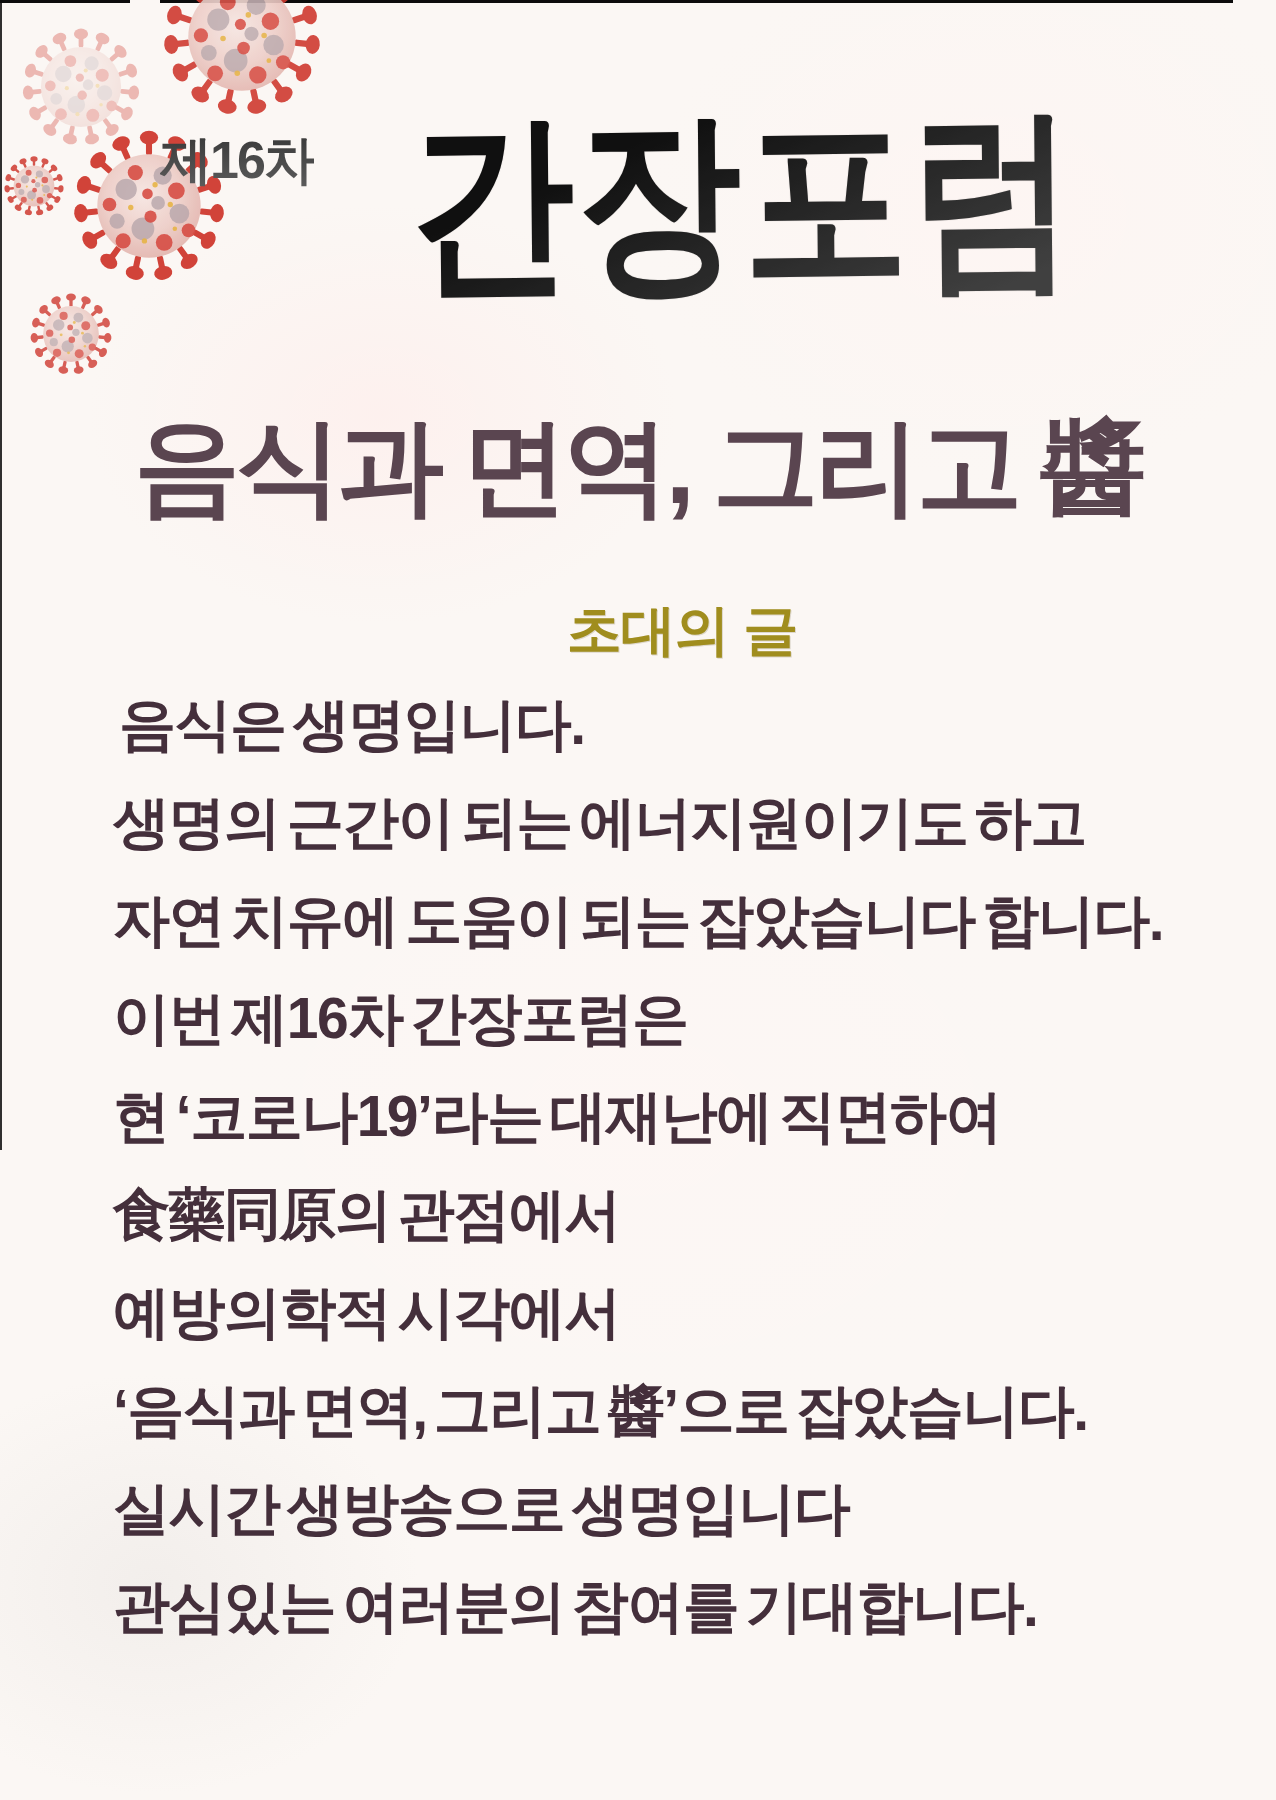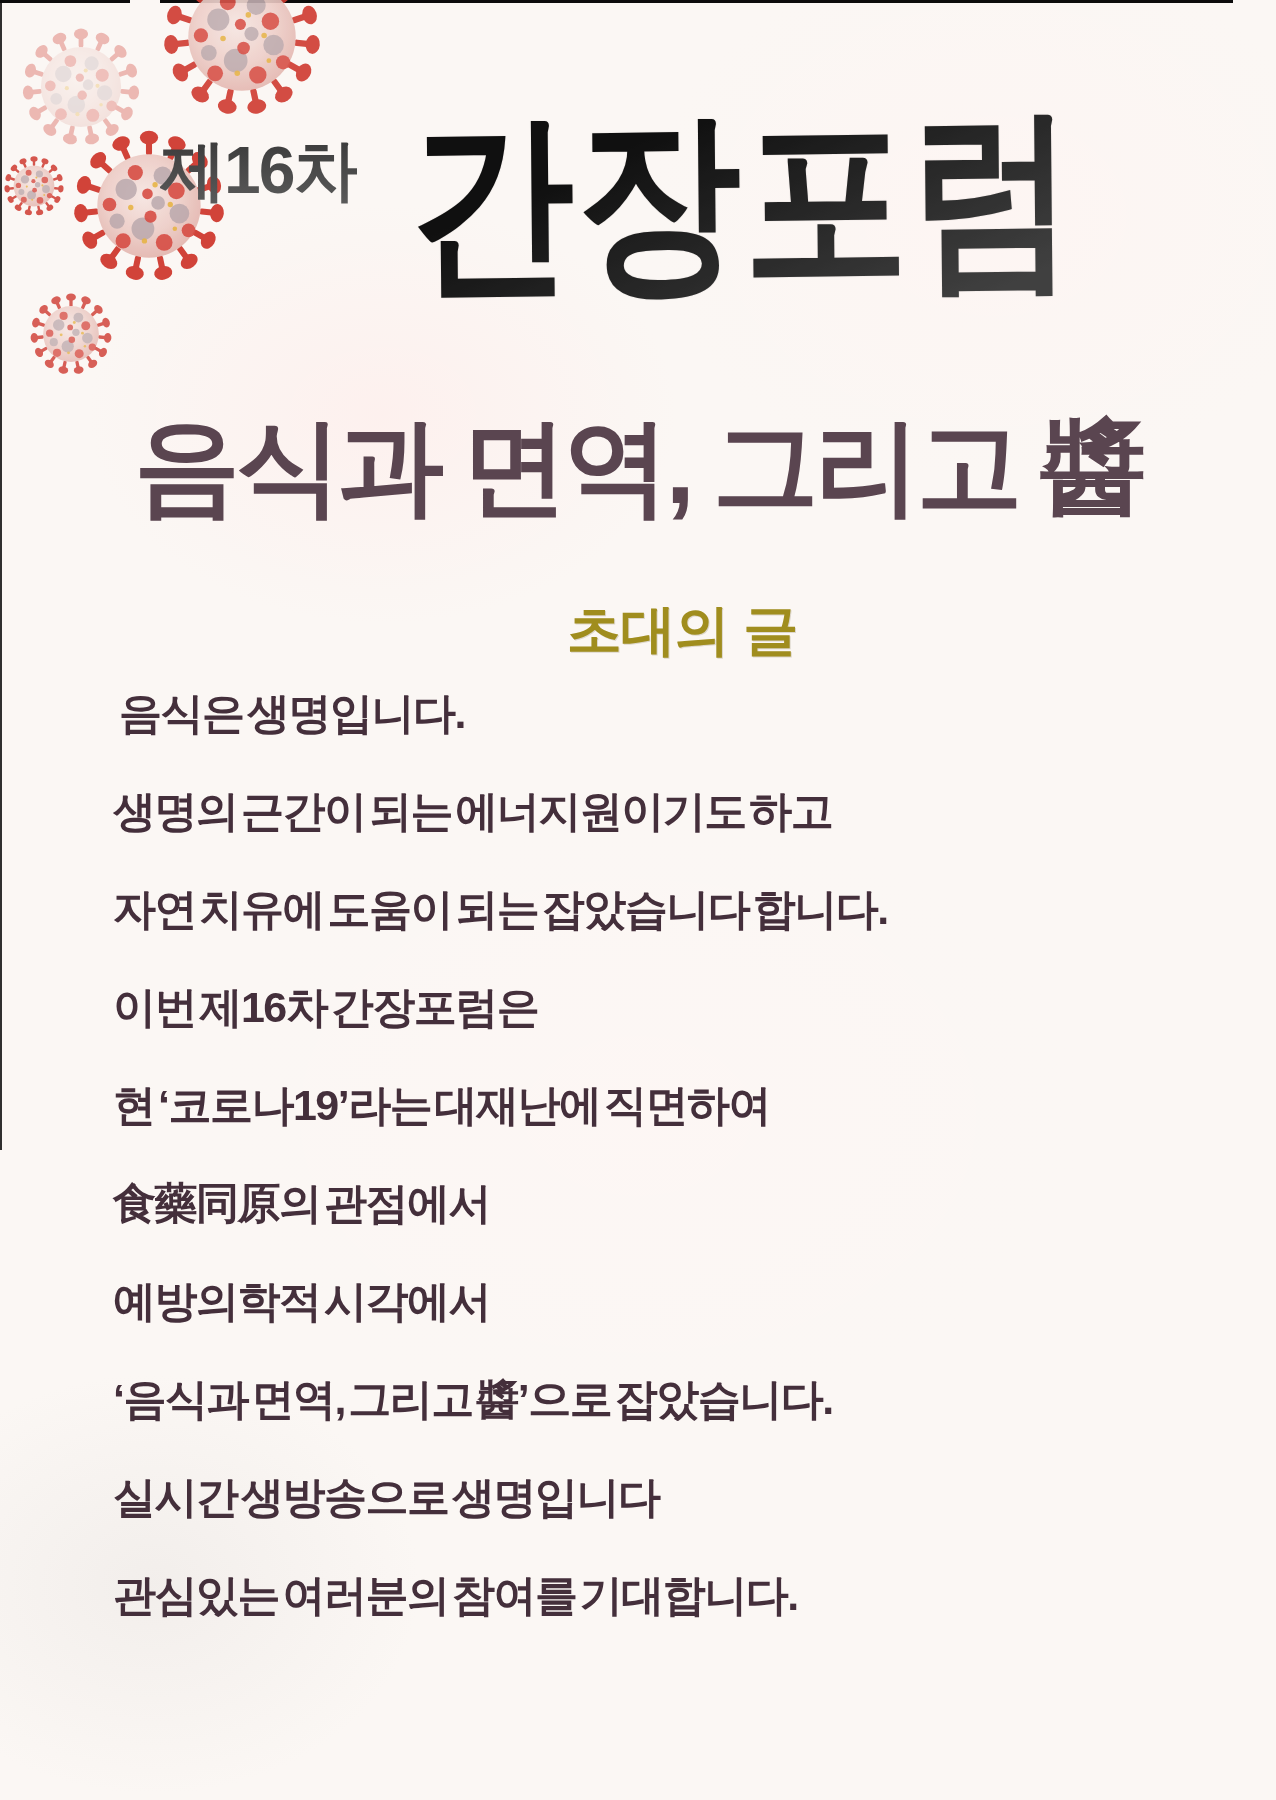--- a/index.html
+++ b/index.html
@@ -19,21 +19,21 @@
   
   .edge{position:absolute;background:#0c0c0c;}
   .edge-top-1{left:0;top:0;width:130px;height:3px;}
   .edge-top-2{left:160px;top:0;width:1073px;height:3px;}
   .edge-left{left:0;top:0;width:2px;height:1150px;opacity:.85;}
 
   .virus{position:absolute;}
 
   .session-label{
     position:absolute;left:160px;top:126px;
-    font-size:66px;font-weight:800;letter-spacing:-2px;
+    font-size:52px;font-weight:800;letter-spacing:-2px;
     background:linear-gradient(180deg,#3d3d3d 20%,#5c5c5c 90%);
     -webkit-background-clip:text;background-clip:text;color:transparent;
   }
   .calligraphy{
     position:absolute;left:408px;top:78px;width:700px;
     font-size:165px;line-height:1.3;font-weight:900;
     letter-spacing:2px;white-space:nowrap;
     transform:scaleY(1.18) rotate(-.6deg);transform-origin:left top;
     background:linear-gradient(160deg,#0f0f0f 30%,#4f4f4f 85%);
     -webkit-background-clip:text;background-clip:text;color:transparent;
@@ -51,22 +51,22 @@
     text-align:center;
     font-size:55px;font-weight:800;letter-spacing:-1px;
     color:#a08d1e;
     text-shadow:1px 1px 0 rgba(90,70,20,.18);
     padding-left:44px;
   }
   .invitation{
     position:absolute;left:113px;top:688px;width:1100px;
   }
   .invitation p{
-    margin:4px 0 55px 0;
-    font-size:43px;line-height:43px;font-weight:700;
+    margin:15px 0 55px 0;
+    font-size:57px;line-height:43px;font-weight:700;
     letter-spacing:-1.5px;word-spacing:-7px;
     color:#442f3b;
     white-space:nowrap;
   }
   .invitation p:first-child{padding-left:6px;}
 </style>
 </head>
 <body>
 
 <div class="poster">

